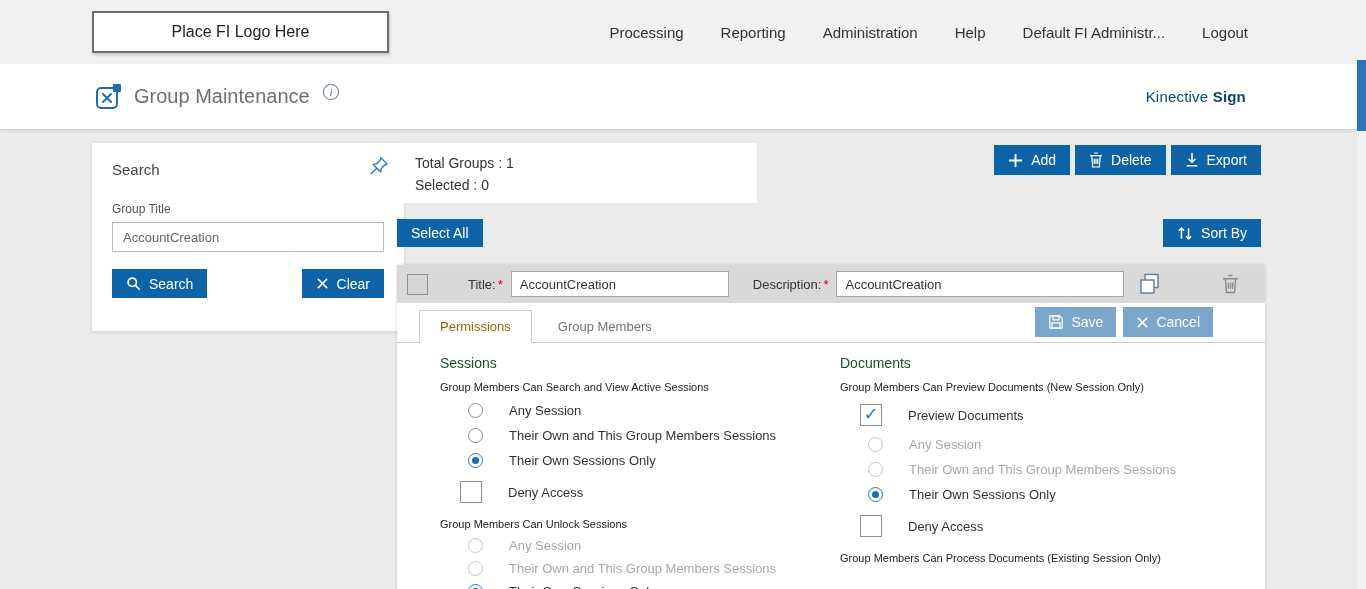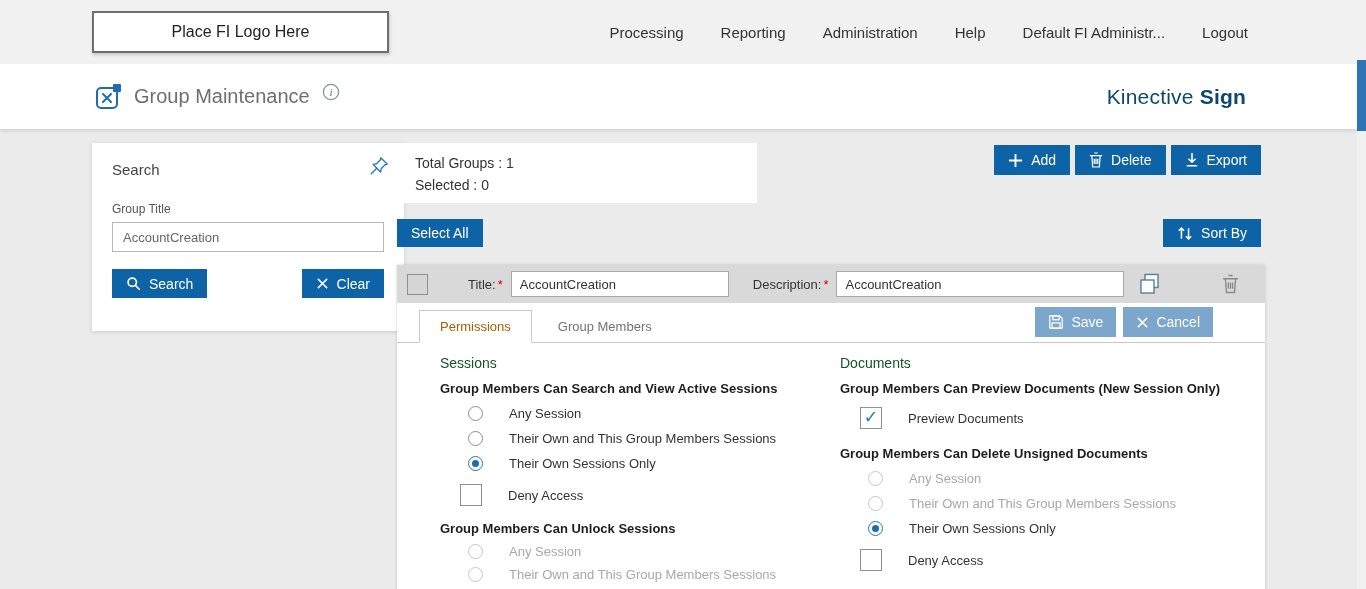--- a/index.html
+++ b/index.html
@@ -14,21 +14,21 @@
               box-shadow:1px 2px 3px rgba(0,0,0,.18); }
   .topnav { margin-left:auto; margin-right:118px; display:flex; gap:37px; font-size:15px; color:#333; }
   .topnav span { cursor:pointer; white-space:nowrap; }
 
   
   .header2 { position:absolute; top:64px; left:0; right:0; height:66px; background:#fff;
              display:flex; align-items:center; border-bottom:1px solid #d6d6d6; box-shadow:0 2px 3px rgba(0,0,0,.07); }
   .h2-left { display:flex; align-items:center; margin-left:95px; gap:12px; }
   .page-title { font-size:20px; color:#6f6f6f; }
   .info-icon { margin-top:-10px; }
-  .brand { margin-left:auto; margin-right:120px; font-size:21px; color:#0e466e; letter-spacing:.2px; }
+  .brand { margin-left:auto; margin-right:120px; font-size:15px; color:#0e466e; letter-spacing:.2px; }
   .brand .b2 { font-weight:700; }
 
   
   .search-card { position:absolute; left:92px; top:143px; width:312px; height:188px; background:#fff;
                  box-shadow:0 1px 4px rgba(0,0,0,.14); padding:18px 20px; }
   .search-title { font-size:15px; color:#444; }
   .pin-icon { position:absolute; top:12px; right:14px; cursor:pointer; }
   .field-label { font-size:12px; color:#555; margin-top:24px; }
   .text-input { margin-top:6px; width:100%; height:30px; border:1px solid #b9b9b9; font-size:13px; color:#666;
                 padding:0 10px; background:#fff; font-family:inherit; }
@@ -70,21 +70,21 @@
   .tab.inactive { padding:8px 26px; color:#737373; }
   .tab-actions { margin-left:auto; display:flex; gap:7px; margin-bottom:5px; margin-right:52px; }
   .btn-soft { background:#7ca6cc; color:#fff; height:30px; padding:0 13px; display:inline-flex;
               align-items:center; gap:7px; font-size:14px; }
 
   
   .perm-body { display:flex; padding-top:12px; }
   .perm-col-left { width:400px; margin-left:43px; }
   .perm-col-right { flex:1; }
   .col-heading { font-size:14px; font-weight:normal; color:#14532d; }
-  .opt-group-label { margin-top:10px; font-size:13px; font-weight:bold; color:#1d1d1d; }
+  .opt-group-label { margin-top:10px; font-size:11px; font-weight:normal; color:#1d1d1d; }
   .opt-group-label.mt-lg { margin-top:16px; }
   .opt-group-label.mt-md { margin-top:14px; }
   .opt { display:flex; align-items:center; gap:26px; font-size:13px; color:#333; }
   .radio-row { margin-top:9px; height:16px; margin-left:28px; }
   .radio-row.tight { margin-top:7px; }
   .cb-row { margin-top:12px; height:24px; margin-left:20px; }
   .cb-row.preview { margin-top:10px; }
   .radio { width:15px; height:15px; border:1px solid #8f8f8f; border-radius:50%; background:#fff;
            position:relative; flex:none; cursor:pointer; }
   .radio.checked { border-color:#2a74b8; }
@@ -303,21 +303,20 @@
       <div class="perm-col perm-col-right">
         <div class="col-heading">Documents</div>
 
         <div class="opt-group-label">Group Members Can Preview Documents (New Session Only)</div>
 
         <div class="opt cb-row preview">
           <span class="checkbox checked"></span>
           <span class="opt-label">Preview Documents</span>
         </div>
 
-        <div class="opt-group-label mt-lg">Group Members Can Delete Unsigned Documents</div>
 
         <div class="opt radio-row disabled">
           <span class="radio"></span>
           <span class="opt-label">Any Session</span>
         </div>
         <div class="opt radio-row disabled">
           <span class="radio"></span>
           <span class="opt-label">Their Own and This Group Members Sessions</span>
         </div>
         <div class="opt radio-row">

